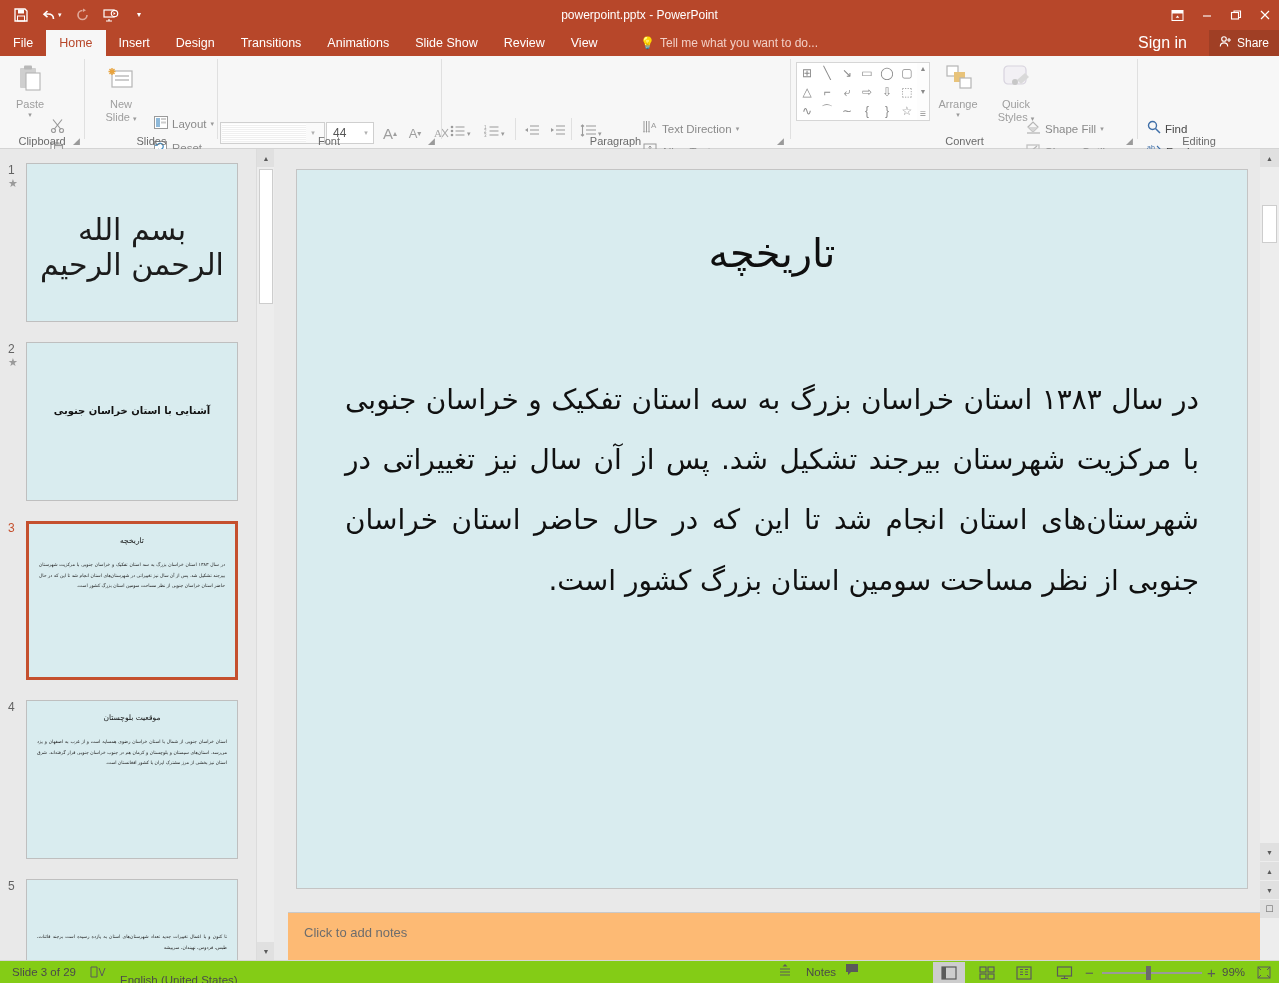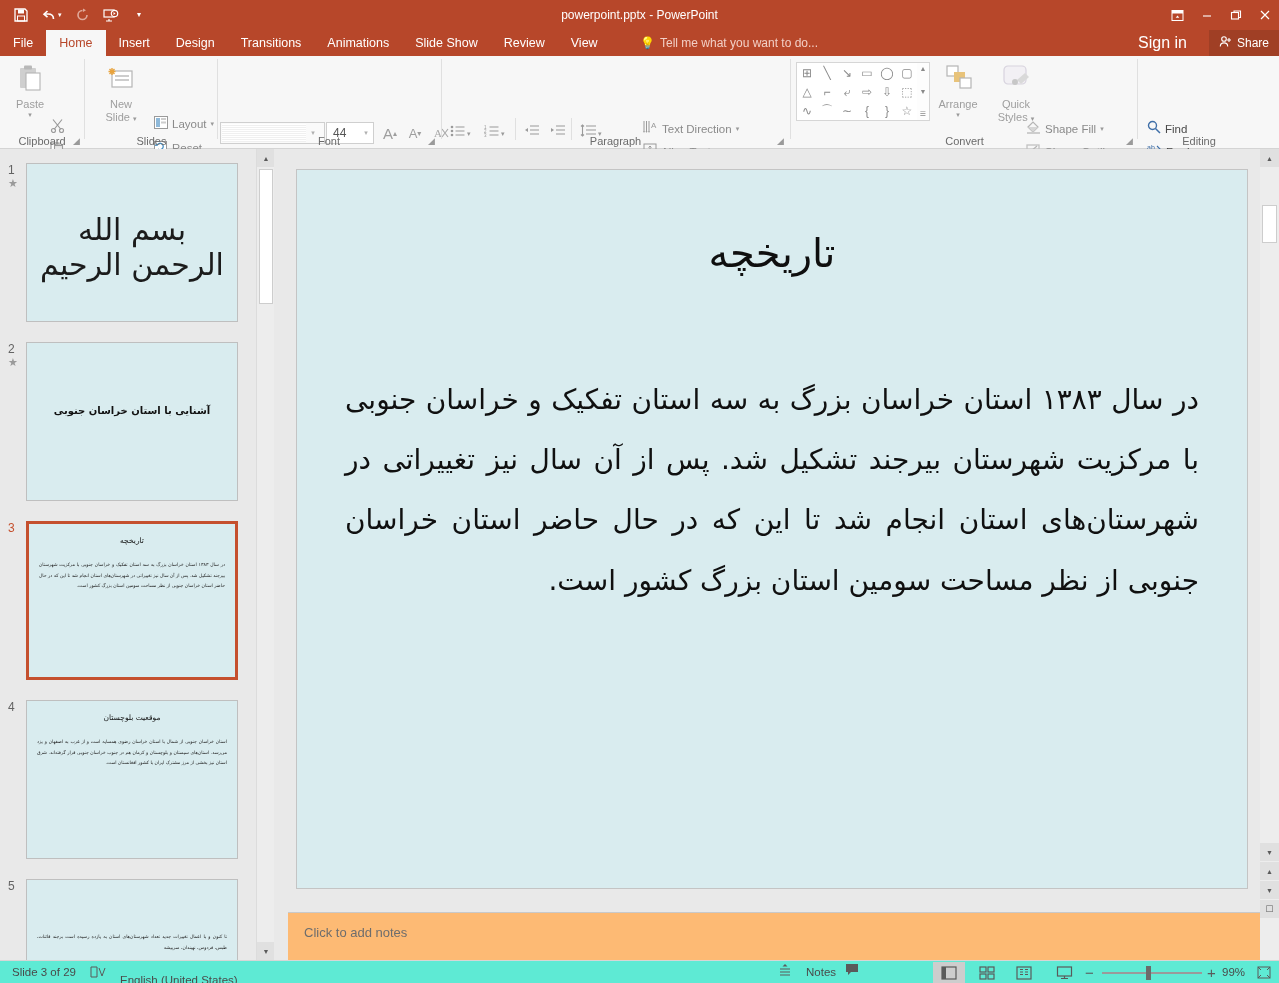--- a/index.html
+++ b/index.html
@@ -188,21 +188,21 @@
   }
   .notestext { position: absolute; left: 16px; top: 12px; font-size: 13px; color: #6d6d6d; }
 
   .rightscroll {
     position: absolute; left: 1260px; top: 0; width: 19px; height: 811px; background: #ededed;
   }
 
   
   .status {
     position: absolute; left: 0; top: 960px; width: 1279px; height: 23px;
-    background: #5eead4; border-top: 1px solid #d6d6d6; font-size: 11.5px; color: #4a4a4a;
+    background: #84cc16; border-top: 1px solid #d6d6d6; font-size: 11.5px; color: #4a4a4a;
   }
   .st { position: absolute; top: 0; height: 23px; line-height: 23px; white-space: nowrap; }
   .st-btn { display: flex; align-items: flex-start; gap: 14px; height: 23px; }
   .viewbtn {
     position: absolute; top: 1px; width: 32px; height: 21px;
     display: flex; align-items: center; justify-content: center;
     font-size: 13px; color: #5a5a5a;
   }
   .viewbtn.active { background: #cdcdcd; }
   .zoomtrack { position: absolute; top: 11px; height: 2px; background: #9a9a9a; }

